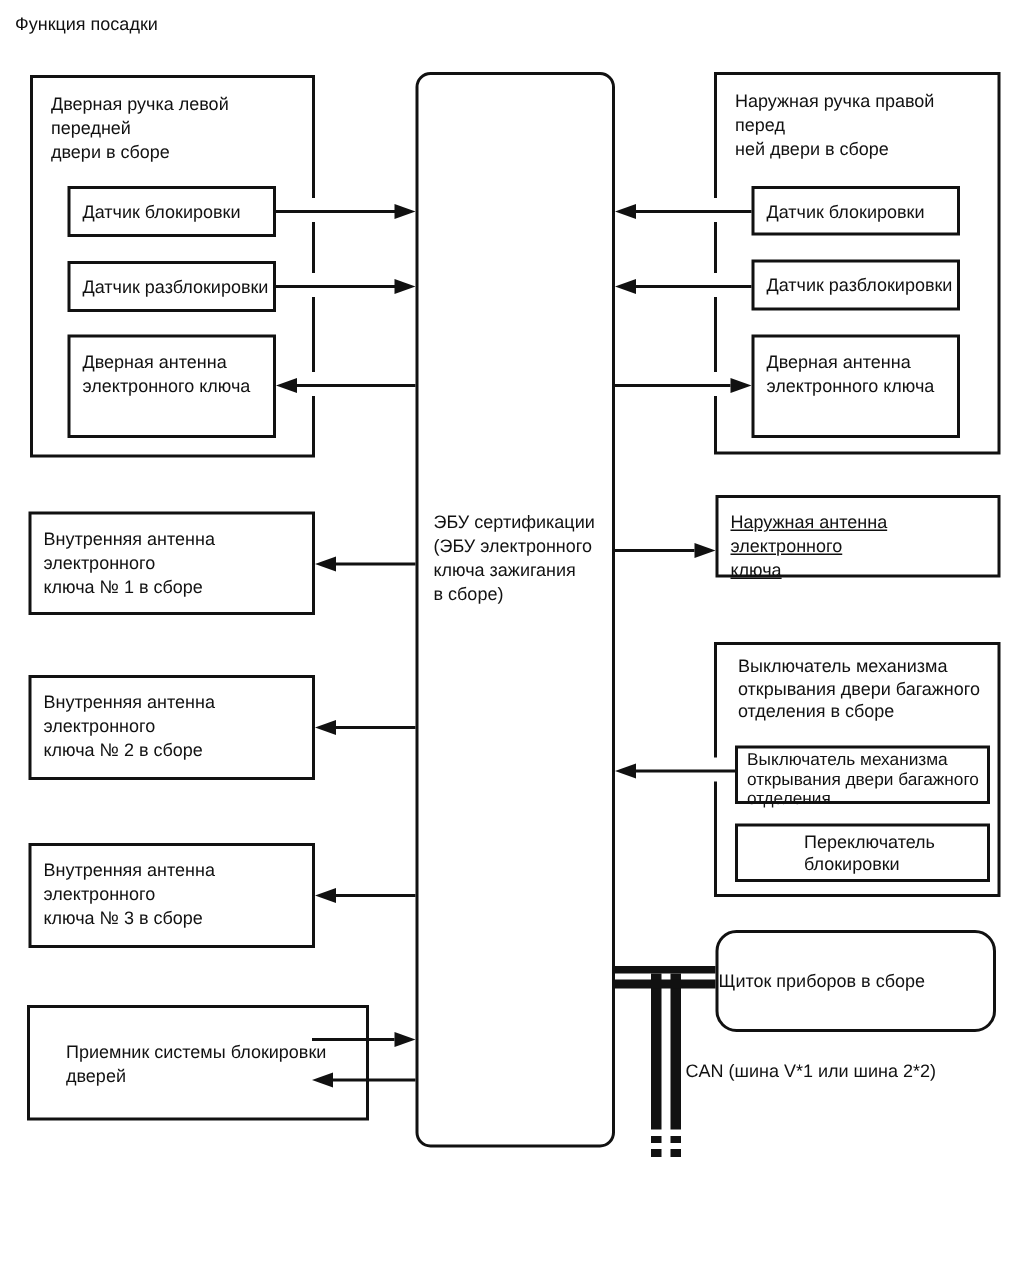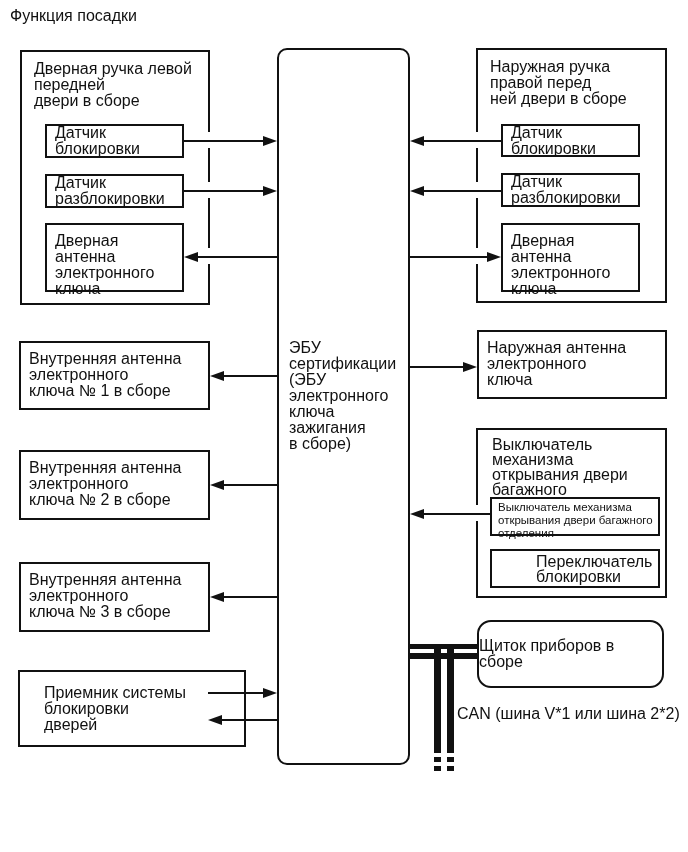--- a/index.html
+++ b/index.html
@@ -1,18 +1,18 @@
 <!DOCTYPE html>
 <html><head>
 <meta charset="utf-8">
 <style>
   html,body{margin:0;padding:0;background:#ffffff;}
   #canvas{position:relative;width:688px;height:852px;background:#ffffff;
           font-family:"Liberation Sans", sans-serif;color:#111;overflow:hidden;}
-  .lbl{white-space:pre-line;font-size:16px;line-height:16px;color:#111;}
+  .lbl{white-space:pre-line;font-size:12px;line-height:16px;color:#111;}
   .box{position:absolute;border:2px solid #111;background:#fff;box-sizing:border-box;}
   .round{border-radius:10px;}
   .round-lg{border-radius:14px;}
   .flexc{display:flex;align-items:center;}
   .wire{position:absolute;height:2px;background:#111;}
   .head-r{position:absolute;width:0;height:0;border-top:5px solid transparent;
           border-bottom:5px solid transparent;border-left:14px solid #111;}
   .head-l{position:absolute;width:0;height:0;border-top:5px solid transparent;
           border-bottom:5px solid transparent;border-right:14px solid #111;}
   .gap{position:absolute;background:#fff;}
@@ -71,21 +71,21 @@
   </div>
   <div class="box" style="left:19px;top:450px;width:191px;height:70px;">
     <div class="lbl" style="padding:8px 0 0 8px;">Внутренняя антенна электронного
 ключа № 2 в сборе</div>
   </div>
   <div class="box" style="left:19px;top:562px;width:191px;height:70px;">
     <div class="lbl" style="padding:8px 0 0 8px;">Внутренняя антенна электронного
 ключа № 3 в сборе</div>
   </div>
 
-  <div class="box" style="left:477px;top:330px;width:190px;height:69px;">
+  <div class="box" style="left:477px;top:330px;width:190px;height:55px;text-decoration:underline;">
     <div class="lbl" style="padding:8px 0 0 8px;">Наружная антенна электронного
 ключа</div>
   </div>
 
   <div class="box" style="left:476px;top:428px;width:191px;height:170px;">
     <div class="lbl" style="padding:7px 0 0 14px;line-height:15px;">Выключатель механизма
 открывания двери багажного
 отделения в сборе</div>
   </div>
   <div class="box" style="left:490px;top:497px;width:170px;height:39px;">

